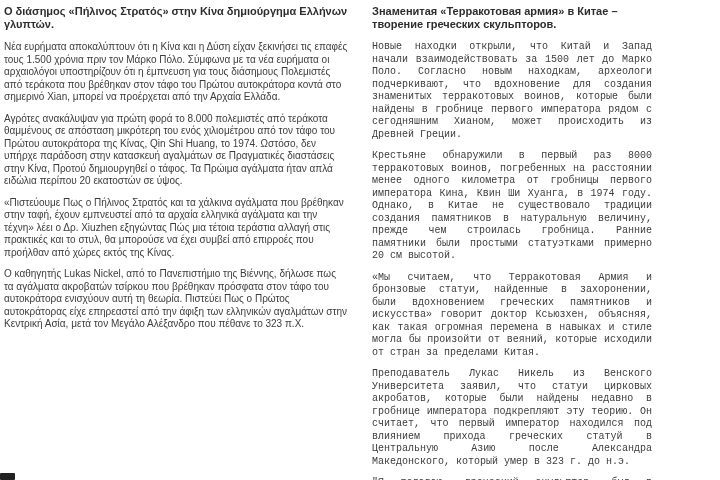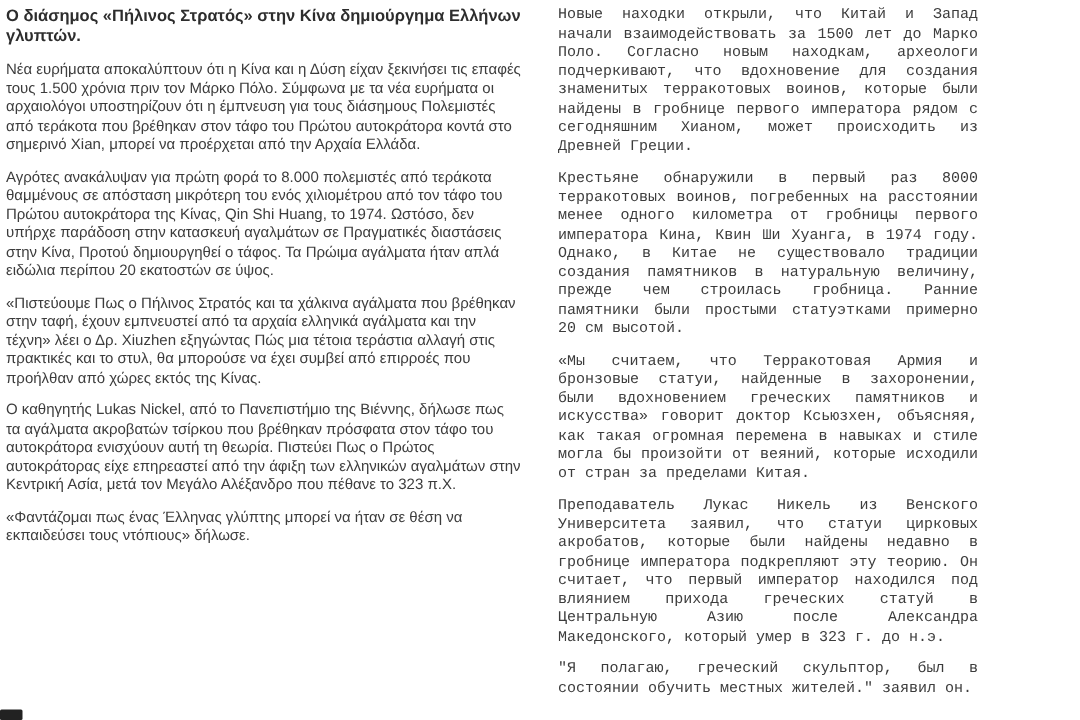--- a/index.html
+++ b/index.html
@@ -66,24 +66,24 @@
 <body>
 
 <div class="page">
 
   <section class="col col-left">
     <h1 class="title">Ο διάσημος «Πήλινος Στρατός» στην Κίνα δημιούργημα Ελλήνων γλυπτών.</h1>
     <p>Νέα ευρήματα αποκαλύπτουν ότι η Κίνα και η Δύση είχαν ξεκινήσει τις επαφές τους 1.500 χρόνια πριν τον Μάρκο Πόλο. Σύμφωνα με τα νέα ευρήματα οι αρχαιολόγοι υποστηρίζουν ότι η έμπνευση για τους διάσημους Πολεμιστές από τεράκοτα που βρέθηκαν στον τάφο του Πρώτου αυτοκράτορα κοντά στο σημερινό Xian, μπορεί να προέρχεται από την Αρχαία Ελλάδα.</p>
     <p>Αγρότες ανακάλυψαν για πρώτη φορά το 8.000 πολεμιστές από τεράκοτα θαμμένους σε απόσταση μικρότερη του ενός χιλιομέτρου από τον τάφο του Πρώτου αυτοκράτορα της Κίνας, Qin Shi Huang, το 1974. Ωστόσο, δεν υπήρχε παράδοση στην κατασκευή αγαλμάτων σε Πραγματικές διαστάσεις στην Κίνα, Προτού δημιουργηθεί ο τάφος. Τα Πρώιμα αγάλματα ήταν απλά ειδώλια περίπου 20 εκατοστών σε ύψος.</p>
     <p>«Πιστεύουμε Πως ο Πήλινος Στρατός και τα χάλκινα αγάλματα που βρέθηκαν στην ταφή, έχουν εμπνευστεί από τα αρχαία ελληνικά αγάλματα και την τέχνη» λέει ο Δρ. Xiuzhen εξηγώντας Πώς μια τέτοια τεράστια αλλαγή στις πρακτικές και το στυλ, θα μπορούσε να έχει συμβεί από επιρροές που προήλθαν από χώρες εκτός της Κίνας.</p>
     <p>Ο καθηγητής Lukas Nickel, από το Πανεπιστήμιο της Βιέννης, δήλωσε πως τα αγάλματα ακροβατών τσίρκου που βρέθηκαν πρόσφατα στον τάφο του αυτοκράτορα ενισχύουν αυτή τη θεωρία. Πιστεύει Πως ο Πρώτος αυτοκράτορας είχε επηρεαστεί από την άφιξη των ελληνικών αγαλμάτων στην Κεντρική Ασία, μετά τον Μεγάλο Αλέξανδρο που πέθανε το 323 π.Χ.</p>
-    <p>«Φαντάζομαι πως ένας Έλληνας γλύπτης μπορεί να ήταν σε θέση να εκπαιδεύσει τους ντόπιους» δήλωσε.</p>
   </section>
 
   <section class="col col-right">
+    <h1 class="title">Знаменитая «Терракотовая армия» в Китае – творение греческих скульпторов.</h1>
     <p>Новые находки открыли, что Китай и Запад начали взаимодействовать за 1500 лет до Марко Поло. Согласно новым находкам, археологи подчеркивают, что вдохновение для создания знаменитых терракотовых воинов, которые были найдены в гробнице первого императора рядом с сегодняшним Хианом, может происходить из Древней Греции.</p>
     <p>Крестьяне обнаружили в первый раз 8000 терракотовых воинов, погребенных на расстоянии менее одного километра от гробницы первого императора Кина, Квин Ши Хуанга, в 1974 году. Однако, в Китае не существовало традиции создания памятников в натуральную величину, прежде чем строилась гробница. Ранние памятники были простыми статуэтками примерно 20 см высотой.</p>
     <p>«Мы считаем, что Терракотовая Армия и бронзовые статуи, найденные в захоронении, были вдохновением греческих памятников и искусства» говорит доктор Ксьюзхен, объясняя, как такая огромная перемена в навыках и стиле могла бы произойти от веяний, которые исходили от стран за пределами Китая.</p>
     <p>Преподаватель Лукас Никель из Венского Университета заявил, что статуи цирковых акробатов, которые были найдены недавно в гробнице императора подкрепляют эту теорию. Он считает, что первый император находился под влиянием прихода греческих статуй в Центральную Азию после Александра Македонского, который умер в 323 г. до н.э.</p>
     <p>"Я полагаю, греческий скульптор, был в состоянии обучить местных жителей." заявил он.</p>
   </section>
 
 </div>
 
 <div class="clipped-fragment"></div>

